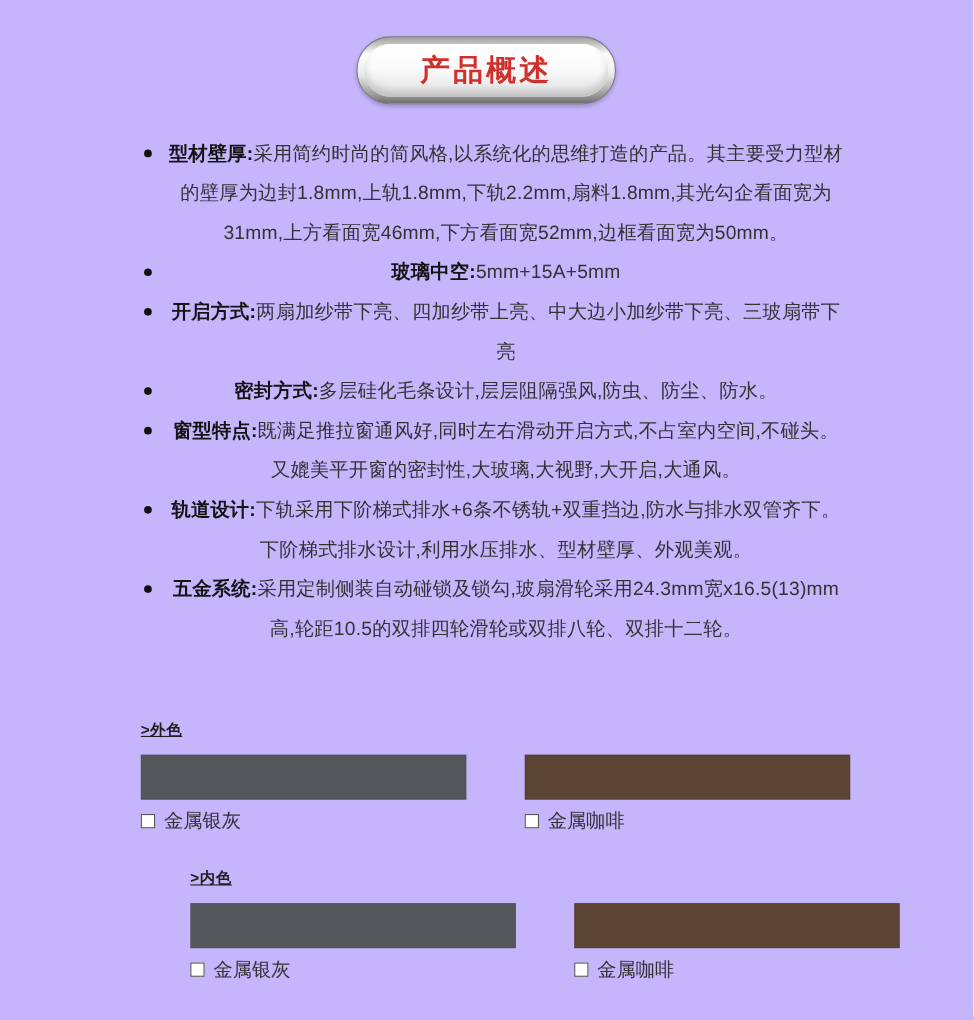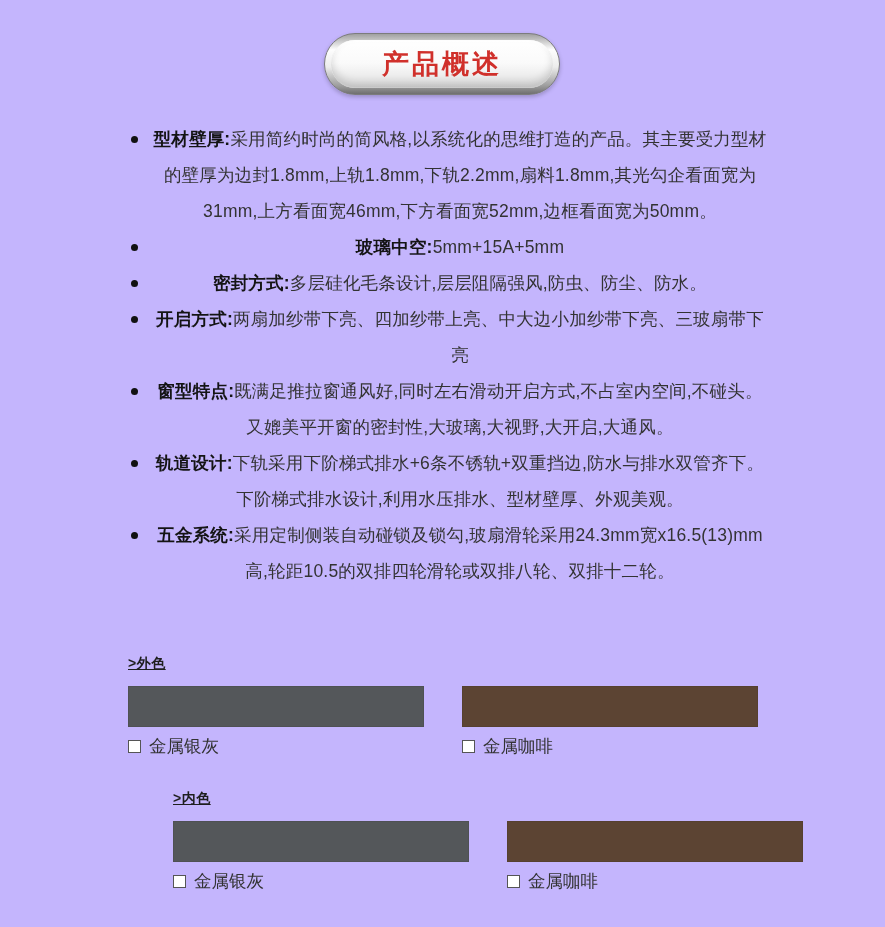--- a/index.html
+++ b/index.html
@@ -55,21 +55,21 @@
     background: #111111;
   }
   .flabel { font-weight: bold; color: #141414; }
 
   
   .colors-body { position: absolute; top: 652px; left: 128px; width: 632px; }
   .group-heading {
     font-size: 14px; font-weight: bold; color: #1f1f1f;
     line-height: 22px; margin-bottom: 12px; letter-spacing: 0.5px; text-decoration: underline;
   }
-  .swatch-row { display: flex; gap: 38px; }
+  .swatch-row { display: flex; gap: 53px; }
   .swatch-col { width: 296px; }
   .swatch {
     width: 296px; height: 41px;
     box-shadow: inset 0 0 0 1px rgba(0,0,0,0.06);
   }
   .swatch-label {
     margin-top: 9px;
     display: flex; align-items: center;
     font-size: 17.5px; color: #333333; line-height: 20px;
   }
@@ -92,24 +92,24 @@
   </div>
 
   <ul class="features">
     <li>
       <span class="bullet"></span><b class="flabel">型材壁厚:</b><span>采用简约时尚的简风格,以系统化的思维打造的产品。其主要受力型材的壁厚为边封1.8mm,上轨1.8mm,下轨2.2mm,扇料1.8mm,其光勾企看面宽为31mm,上方看面宽46mm,下方看面宽52mm,边框看面宽为50mm。</span>
     </li>
     <li>
       <span class="bullet"></span><b class="flabel">玻璃中空:</b><span>5mm+15A+5mm</span>
     </li>
     <li>
-      <span class="bullet"></span><b class="flabel">密封方式:</b><span>多层硅化毛条设计,层层阻隔强风,防虫、防尘、防水。</span>
+      <span class="bullet"></span><b class="flabel">开启方式:</b><span>两扇加纱带下亮、四加纱带上亮、中大边小加纱带下亮、三玻扇带下亮</span>
     </li>
     <li>
-      <span class="bullet"></span><b class="flabel">开启方式:</b><span>两扇加纱带下亮、四加纱带上亮、中大边小加纱带下亮、三玻扇带下亮</span>
+      <span class="bullet"></span><b class="flabel">密封方式:</b><span>多层硅化毛条设计,层层阻隔强风,防虫、防尘、防水。</span>
     </li>
     <li>
       <span class="bullet"></span><b class="flabel">窗型特点:</b><span>既满足推拉窗通风好,同时左右滑动开启方式,不占室内空间,不碰头。又媲美平开窗的密封性,大玻璃,大视野,大开启,大通风。</span>
     </li>
     <li>
       <span class="bullet"></span><b class="flabel">轨道设计:</b><span>下轨采用下阶梯式排水+6条不锈轨+双重挡边,防水与排水双管齐下。下阶梯式排水设计,利用水压排水、型材壁厚、外观美观。</span>
     </li>
     <li>
       <span class="bullet"></span><b class="flabel">五金系统:</b><span>采用定制侧装自动碰锁及锁勾,玻扇滑轮采用24.3mm宽x16.5(13)mm高,轮距10.5的双排四轮滑轮或双排八轮、双排十二轮。</span>
     </li>

